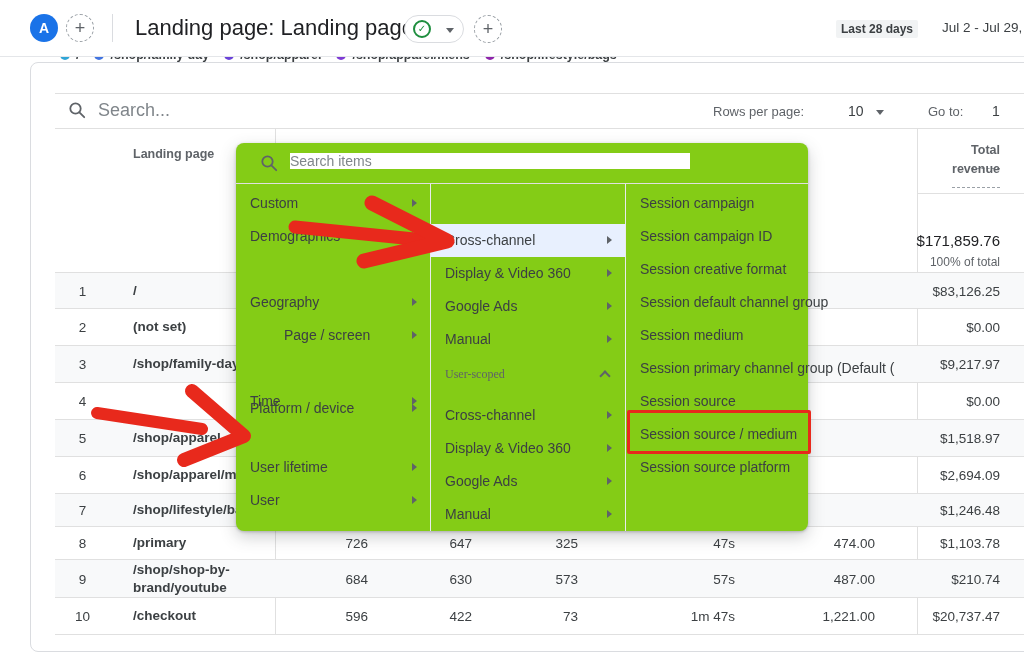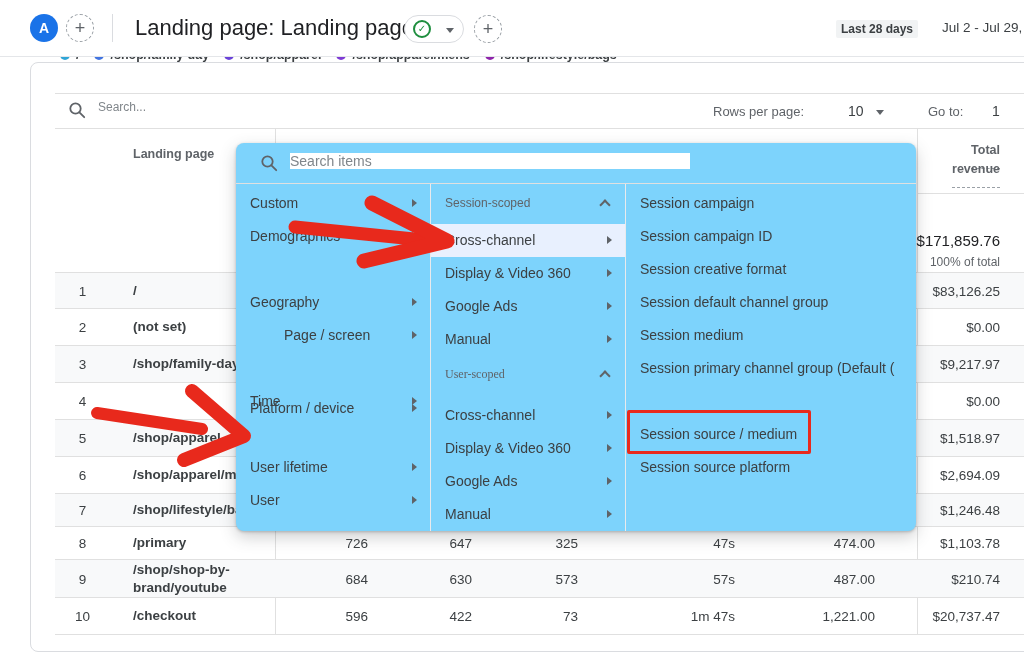--- a/index.html
+++ b/index.html
@@ -35,21 +35,21 @@
 
   
   .card { position:absolute; left:30px; top:62px; width:1010px; height:590px; background:#fff;
           border:1px solid #dadce0; border-radius:8px; z-index:1; }
 
   
   .hline { position:absolute; background:#e0e0e0; height:1px; z-index:2; }
   .vline { position:absolute; background:#e0e0e0; width:1px; z-index:2; }
   .tool-search-icon { position:absolute; left:68px; top:101px; z-index:2; }
   .tool-search { position:absolute; left:98px; top:100px; width:300px; border:none; outline:none;
-          font-size:12px; color:#3c4043; z-index:2; font-family:inherit; }
+          font-size:18px; color:#3c4043; z-index:2; font-family:inherit; }
   .tool-search::placeholder { color:#80868b; }
   .rpp-label { position:absolute; left:713px; top:104px; font-size:13px; color:#5f6368; z-index:2; }
   .rpp-value { position:absolute; left:848px; top:103px; font-size:14px; color:#3c4043; z-index:2; }
   .rpp-caret { position:absolute; left:876px; top:110px; z-index:2; }
   .goto-label { position:absolute; left:928px; top:104px; font-size:13px; color:#5f6368; z-index:2; }
   .goto-value { position:absolute; left:992px; top:103px; font-size:14px; color:#3c4043; z-index:2; }
 
   
   .dim-header { position:absolute; left:133px; top:147px; font-size:12.5px; font-weight:600; color:#5f6368; z-index:2; }
   .rev-head { position:absolute; right:24px; top:141px; text-align:right; font-size:12.5px; font-weight:600;
@@ -62,21 +62,21 @@
   .r-gray { background:#f8f9fa; }
   .trow span { position:absolute; top:50%; transform:translateY(-50%); font-size:13.5px; color:#3c4043; }
   .idx { left:15px; width:25px; text-align:center; }
   .path { left:78px; width:118px; font-weight:600; line-height:18px; }
   .m { text-align:right; }
   .m1 { left:233px; width:80px; } .m2 { left:337px; width:80px; } .m3 { left:443px; width:80px; }
   .m4 { left:580px; width:100px; } .m5 { left:720px; width:100px; }
   .rev { right:24px; text-align:right; }
 
   
-  .menu { position:absolute; left:236px; top:143px; width:680px; height:388px; background:#7dd3fc; border-radius:8px;
+  .menu { position:absolute; left:236px; top:143px; width:572px; height:388px; background:#84cc16; border-radius:8px;
           box-shadow:0 1px 3px rgba(60,64,67,.3), 0 6px 16px rgba(60,64,67,.25); z-index:20; }
   .menu-search-bar { position:absolute; left:0; top:0; width:100%; height:41px; border-bottom:1px solid #e0e0e0; }
   .menu-search-icon { position:absolute; left:24px; top:11px; }
   .menu-search { position:absolute; left:54px; top:10px; width:400px; border:none; outline:none; font-size:14px;
           color:#3c4043; font-family:inherit; }
   .menu-search::placeholder { color:#80868b; }
   .mdiv { position:absolute; top:41px; bottom:0; width:1px; background:#e8eaed; }
   .mdiv1 { left:194px; } .mdiv2 { left:389px; }
   .mi { position:absolute; height:33px; line-height:33px; font-size:14px; color:#3c4043; padding-left:14px;
         white-space:nowrap; overflow:hidden; cursor:pointer; }
@@ -306,24 +306,20 @@
     </div>
     <div class="mi c1" style="top:308px;">
       <span>User lifetime</span>
       <span class="tri"></span>
     </div>
     <div class="mi c1" style="top:341px;">
       <span>User</span>
       <span class="tri"></span>
     </div>
 
-    <div class="scope-h c2" style="top:44px;">
-      <span>Session-scoped</span>
-      <span class="chev"></span>
-    </div>
     <div class="mi c2 hl" style="top:81px;">
       <span>Cross-channel</span>
       <span class="tri"></span>
     </div>
     <div class="mi c2" style="top:114px;">
       <span>Display &amp; Video 360</span>
       <span class="tri"></span>
     </div>
     <div class="mi c2" style="top:147px;">
       <span>Google Ads</span>
@@ -364,20 +360,23 @@
       <span>Session creative format</span>
     </div>
     <div class="mi c3" style="top:143px;">
       <span>Session default channel group</span>
     </div>
     <div class="mi c3" style="top:176px;">
       <span>Session medium</span>
     </div>
     <div class="mi c3" style="top:209px;">
       <span>Session primary channel group (Default (</span>
+    </div>
+    <div class="mi c3" style="top:242px;">
+      <span>Session source</span>
     </div>
     <div class="mi c3" style="top:275px;">
       <span>Session source / medium</span>
     </div>
     <div class="mi c3" style="top:308px;">
       <span>Session source platform</span>
     </div>
   </div>
 
   <div class="red-box"></div>

